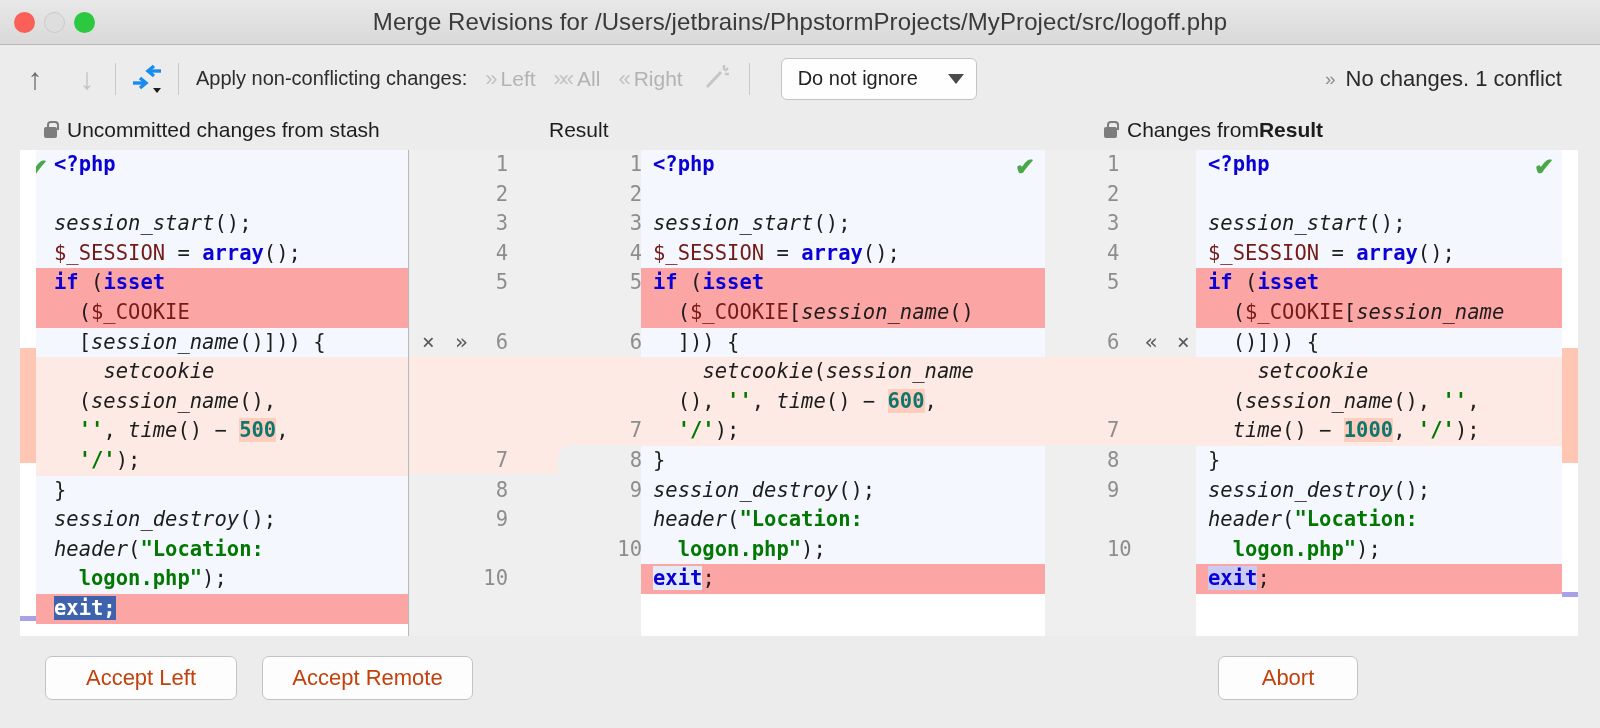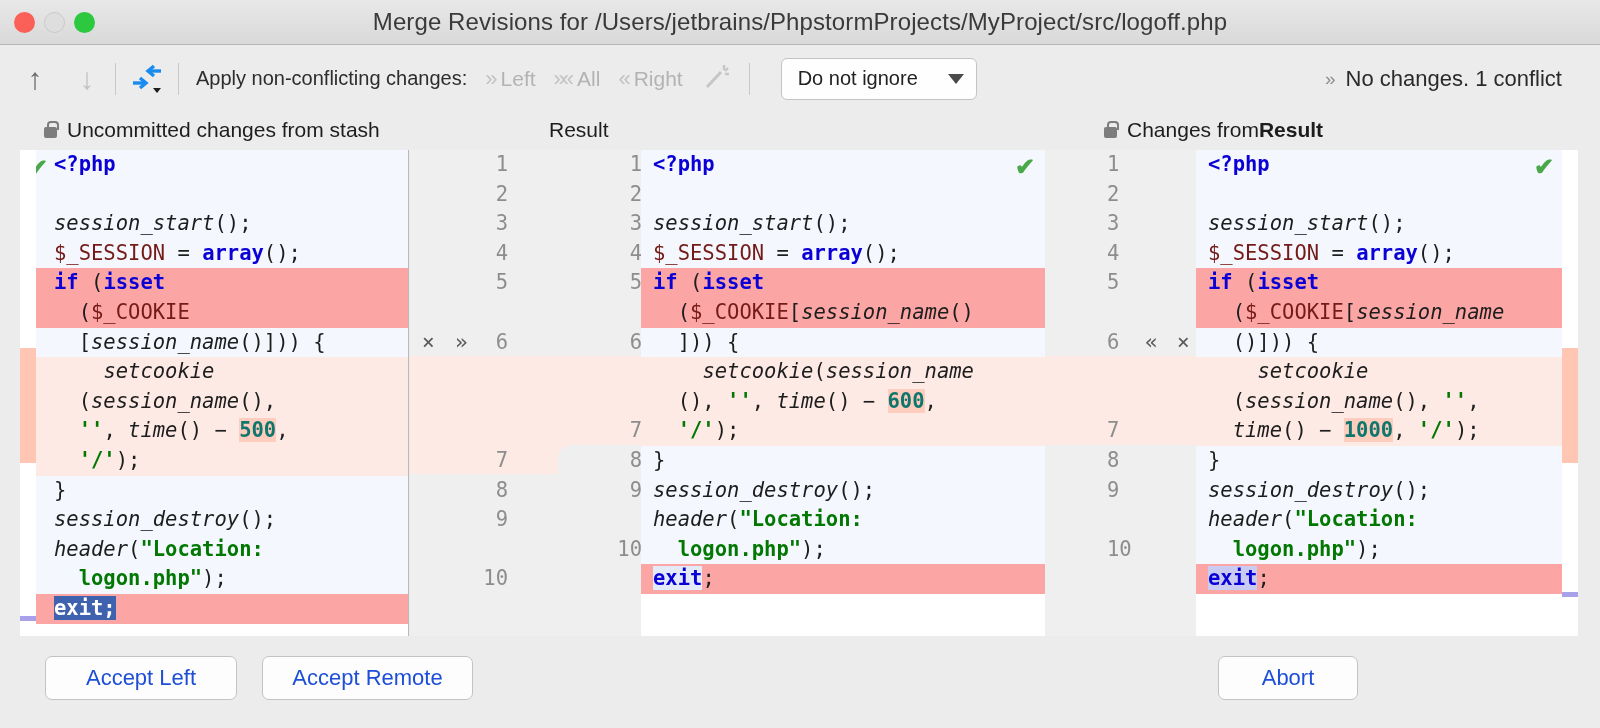--- a/index.html
+++ b/index.html
@@ -258,21 +258,21 @@
   }
   .btn {
     position: absolute;
     top: 20px;
     height: 44px;
     border-radius: 7px;
     font-size: 22px;
     display: flex; align-items: center; justify-content: center;
     background: #fdfdfd;
     border: 1px solid #c3c3c3;
-    color: #1d4ed8;
+    color: #c2410c;
   }
   #btn-accept-left  { left: 45px;   width: 192px; }
   #btn-accept-right { left: 262px;  width: 211px; }
   #btn-abort        { left: 1218px; width: 140px; }
   #btn-apply {
     left: 1378px; width: 147px;
     background: linear-gradient(to bottom, #4a9ef5 0%, #1173ea 100%);
     border: 1px solid #1068cc;
     color: #ffffff;
   }

